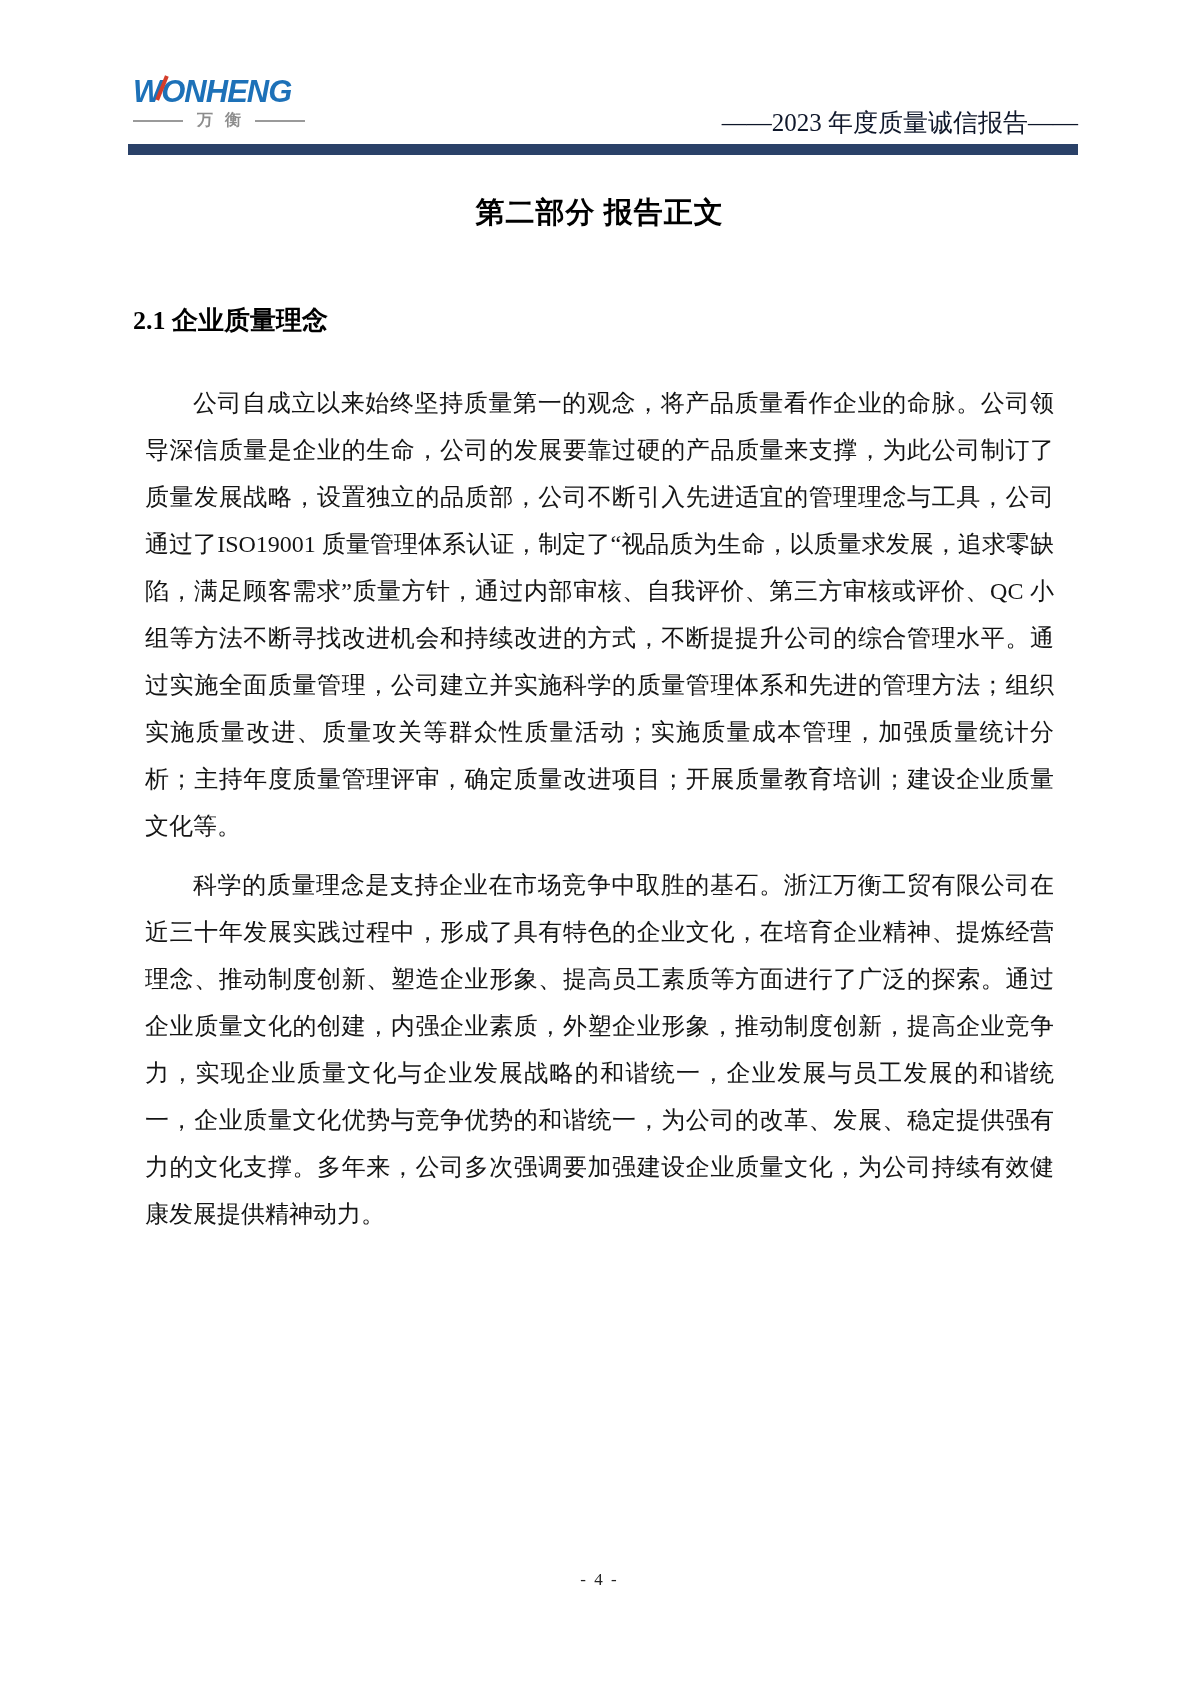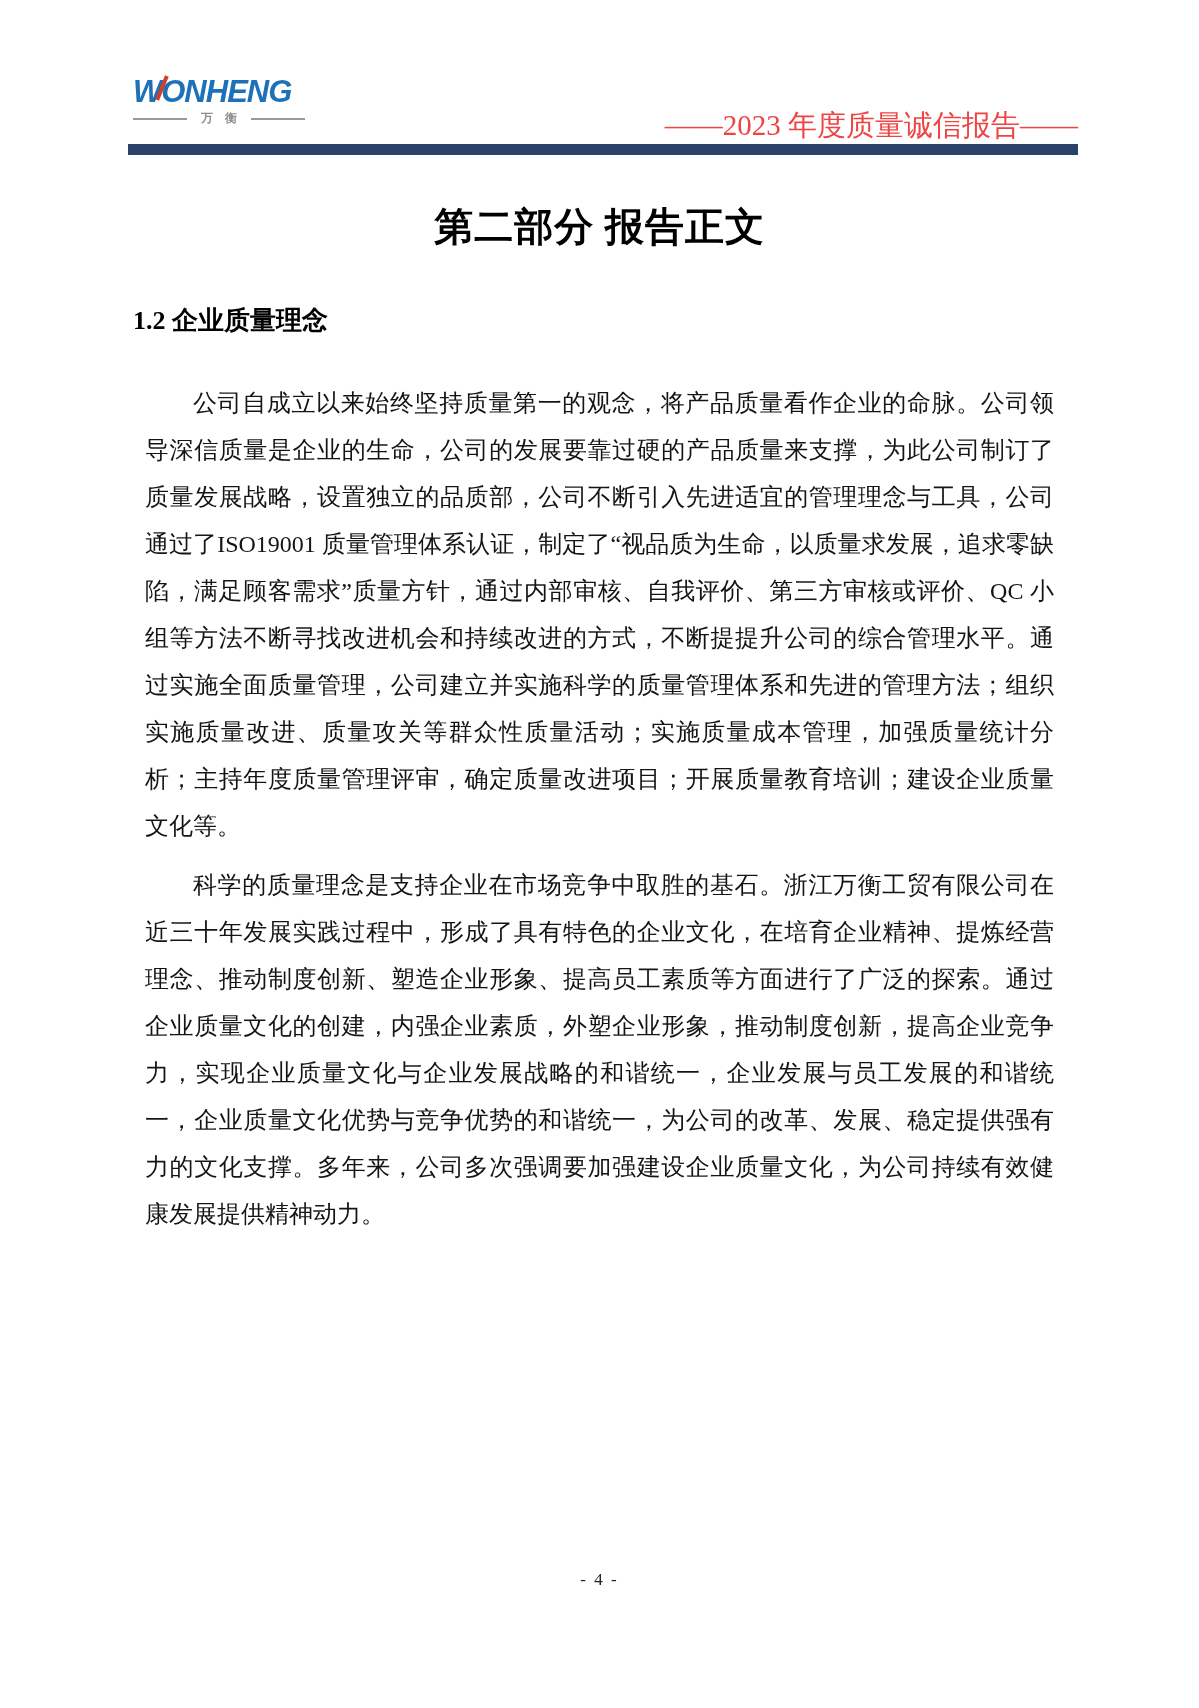--- a/index.html
+++ b/index.html
@@ -47,52 +47,52 @@
     display: flex;
     align-items: center;
     margin-top: 3px;
   }
   .logo-line {
     flex: 1;
     height: 2px;
     background: #9a9a9a;
   }
   .logo-sub-text {
-    font-size: 12px;
+    font-size: 16px;
     font-weight: bold;
     color: #8c8c8c;
     letter-spacing: 12px;
     padding: 0 2px 0 14px;
     white-space: nowrap;
     text-align: right;
   }
   .header-report {
     position: absolute;
     right: 121px;
     top: 106px;
-    font-size: 29px;
-    color: #ef4444;
+    font-size: 25px;
+    color: #0f172a;
     white-space: nowrap;
   }
   .header-bar {
     position: absolute;
     left: 128px;
     top: 144px;
     width: 950px;
     height: 11px;
   }
 
   
   .doc-title {
     position: absolute;
     left: 0;
     top: 174px;
     width: 100%;
     text-align: center;
-    font-size: 39px;
+    font-size: 29px;
     font-weight: bold;
     color: #000000;
     letter-spacing: 1px;
   }
   .section-heading {
     position: absolute;
     left: 133px;
     top: 281px;
     font-size: 26px;
     font-weight: bold;
@@ -138,21 +138,21 @@
       <span class="logo-sub-text" style="color: rgb(140, 140, 140);">万衡</span>
       <span class="logo-line"></span>
     </div>
   </div>
   <div class="header-report">——2023 年度质量诚信报告——</div>
   <div class="header-bar" style="background: rgb(42, 65, 104);"></div>
 </header>
 
 <main>
   <h1 class="doc-title">第二部分 报告正文</h1>
-  <h2 class="section-heading">1.2 企业质量理念</h2>
+  <h2 class="section-heading">2.1 企业质量理念</h2>
   <div class="body-text">
     <p>公司自成立以来始终坚持质量第一的观念，将产品质量看作企业的命脉。公司领导深信质量是企业的生命，公司的发展要靠过硬的产品质量来支撑，为此公司制订了质量发展战略，设置独立的品质部，公司不断引入先进适宜的管理理念与工具，公司通过了ISO19001 质量管理体系认证，制定了“视品质为生命，以质量求发展，追求零缺陷，满足顾客需求”质量方针，通过内部审核、自我评价、第三方审核或评价、QC 小组等方法不断寻找改进机会和持续改进的方式，不断提提升公司的综合管理水平。通过实施全面质量管理，公司建立并实施科学的质量管理体系和先进的管理方法；组织实施质量改进、质量攻关等群众性质量活动；实施质量成本管理，加强质量统计分析；主持年度质量管理评审，确定质量改进项目；开展质量教育培训；建设企业质量文化等。</p>
     <p>科学的质量理念是支持企业在市场竞争中取胜的基石。浙江万衡工贸有限公司在近三十年发展实践过程中，形成了具有特色的企业文化，在培育企业精神、提炼经营理念、推动制度创新、塑造企业形象、提高员工素质等方面进行了广泛的探索。通过企业质量文化的创建，内强企业素质，外塑企业形象，推动制度创新，提高企业竞争力，实现企业质量文化与企业发展战略的和谐统一，企业发展与员工发展的和谐统一，企业质量文化优势与竞争优势的和谐统一，为公司的改革、发展、稳定提供强有力的文化支撑。多年来，公司多次强调要加强建设企业质量文化，为公司持续有效健康发展提供精神动力。</p>
   </div>
 </main>
 
 <footer>
   <div class="page-number">- 4 -</div>
 </footer>
 

